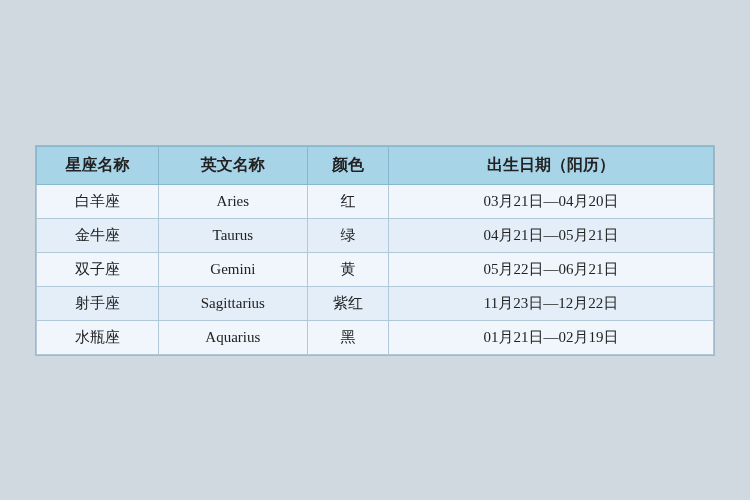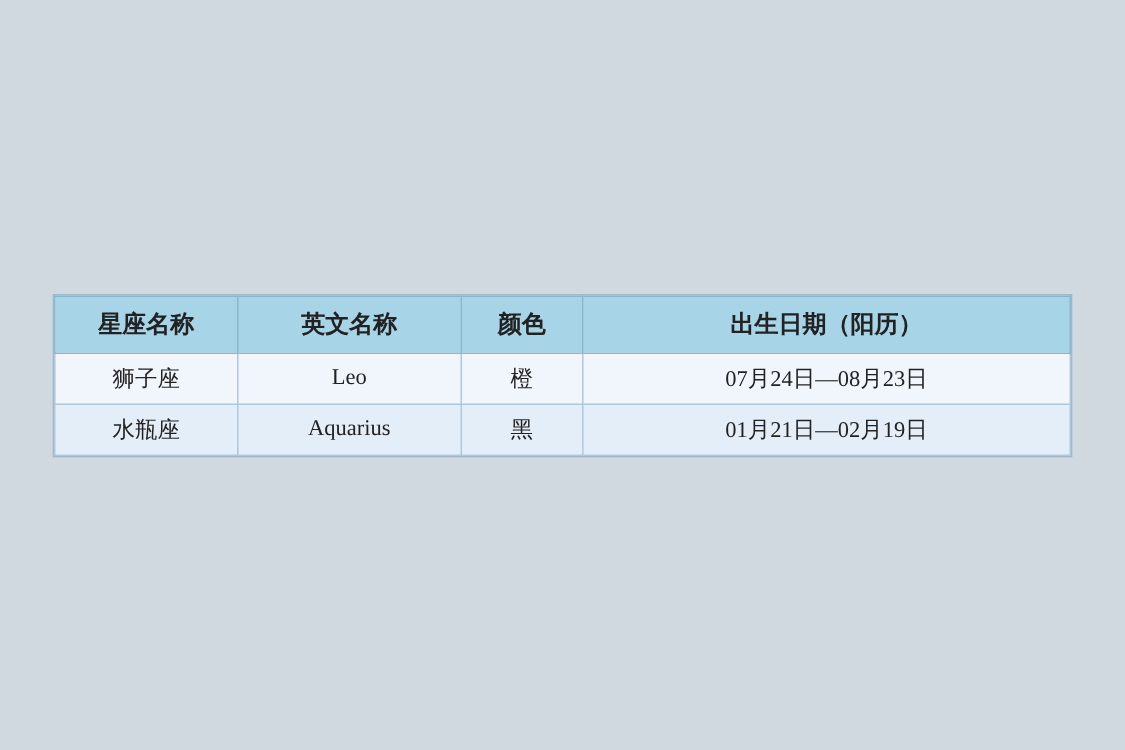--- a/index.html
+++ b/index.html
@@ -70,25 +70,43 @@
   <table>
     <thead>
       <tr>
         <th class="col-chinese">星座名称</th>
         <th class="col-english">英文名称</th>
         <th class="col-color">颜色</th>
         <th class="col-date">出生日期（阳历）</th>
       </tr>
     </thead>
     <tbody id="table-body">
+    <tr>
+          <td>白羊座</td>
+          <td>Aries</td>
+          <td>红</td>
+          <td>03月21日—04月20日</td>
+        </tr>
         <tr>
-          <td>狮子座</td>
-          <td>Leo</td>
-          <td>橙</td>
-          <td>07月24日—08月23日</td>
+          <td>金牛座</td>
+          <td>Taurus</td>
+          <td>绿</td>
+          <td>04月21日—05月21日</td>
+        </tr>
+        <tr>
+          <td>双子座</td>
+          <td>Gemini</td>
+          <td>黄</td>
+          <td>05月22日—06月21日</td>
+        </tr>
+        <tr>
+          <td>射手座</td>
+          <td>Sagittarius</td>
+          <td>紫红</td>
+          <td>11月23日—12月22日</td>
         </tr>
         <tr>
           <td>水瓶座</td>
           <td>Aquarius</td>
           <td>黑</td>
           <td>01月21日—02月19日</td>
         </tr>
       </tbody>
   </table>
 </div>

